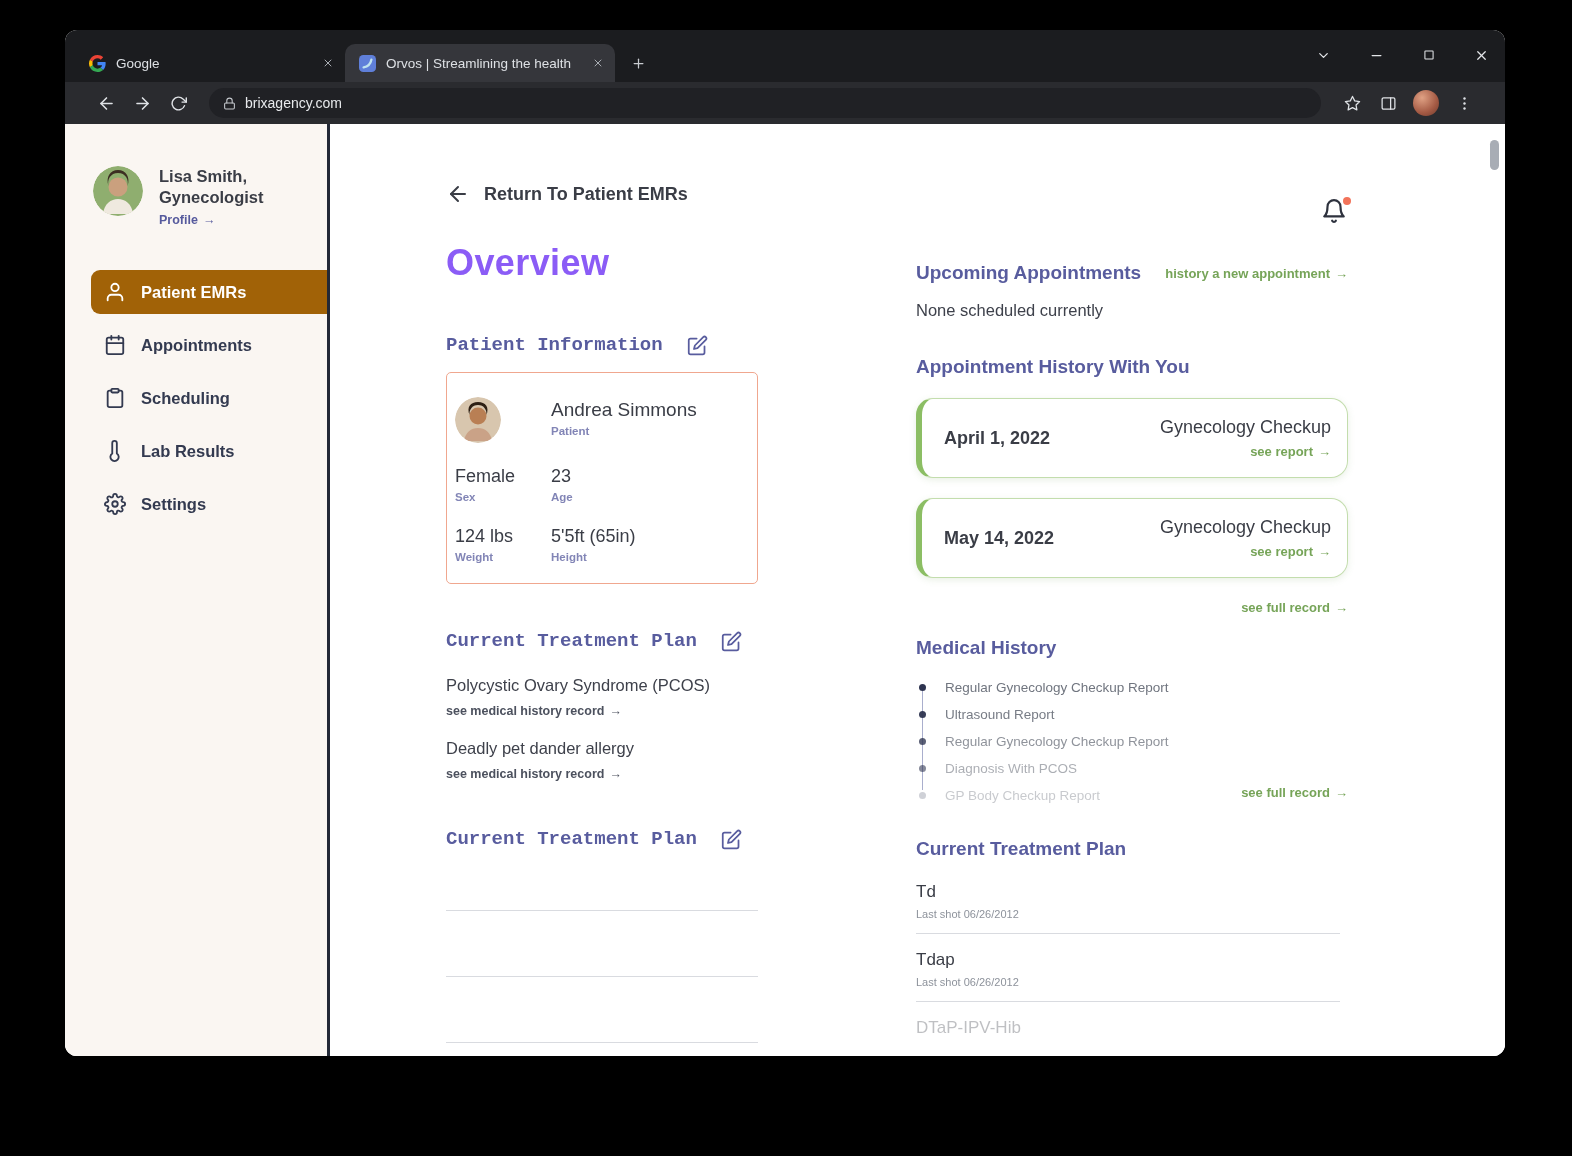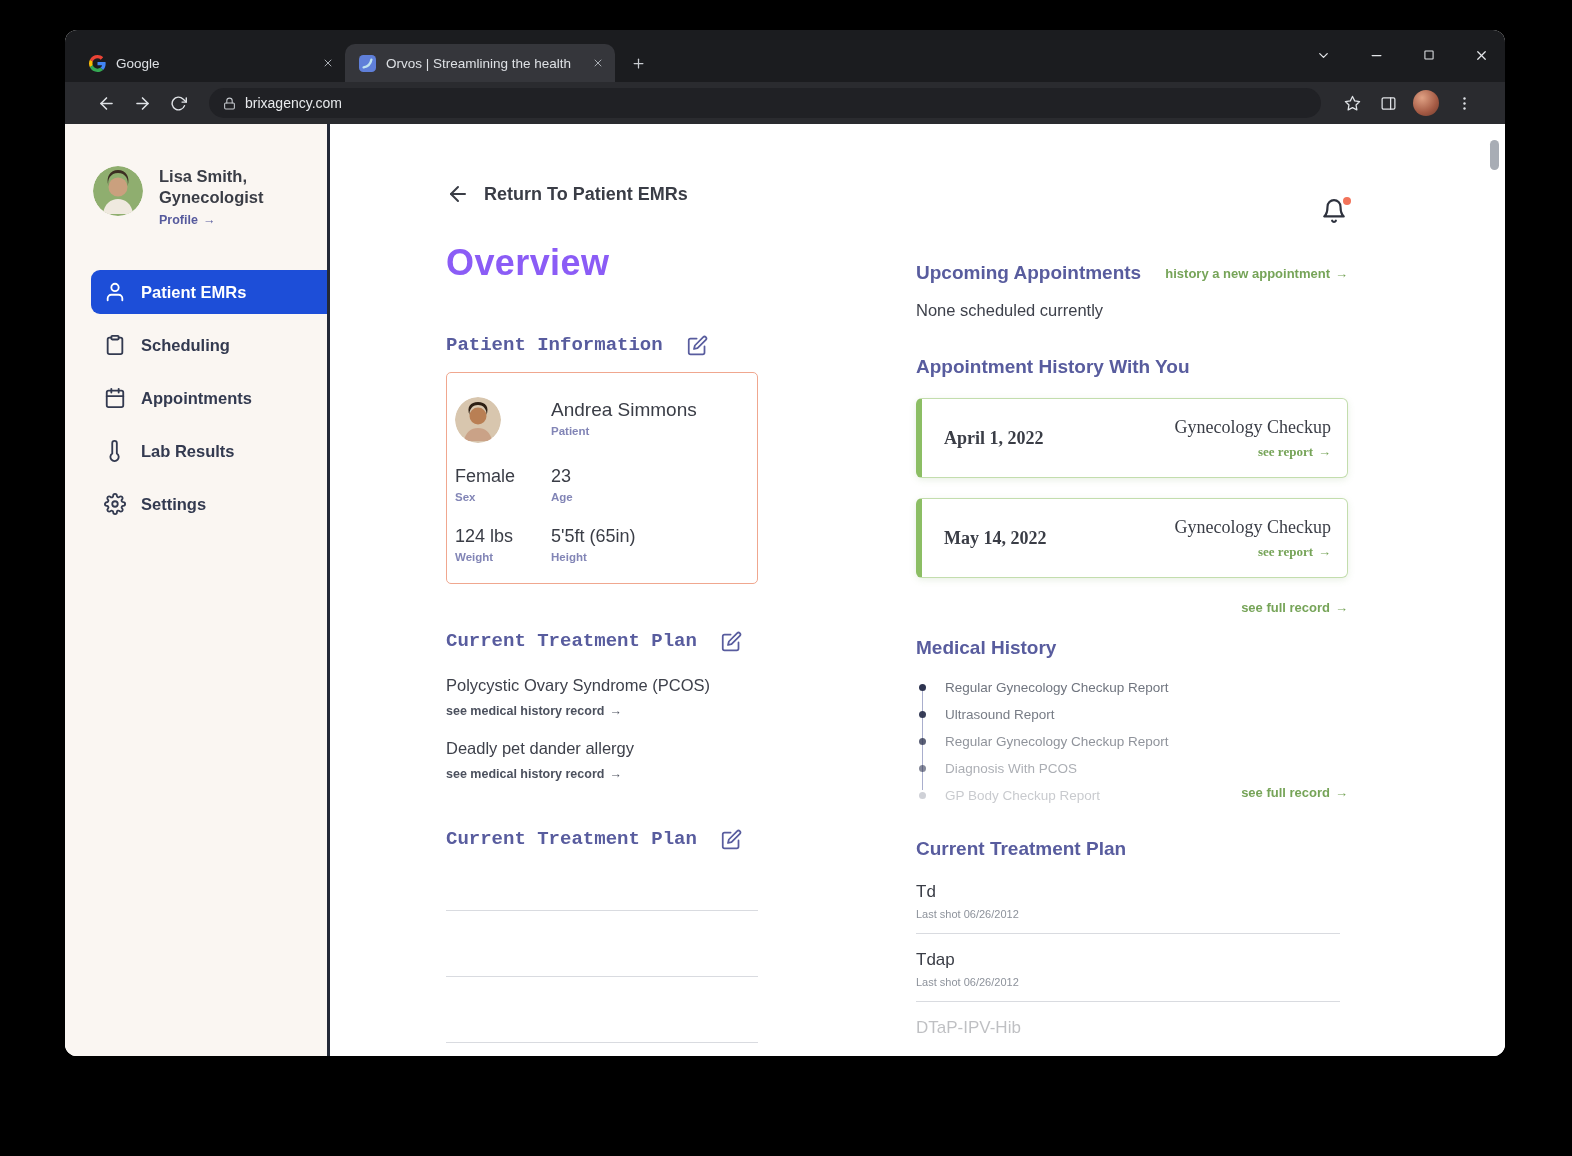--- a/index.html
+++ b/index.html
@@ -35,21 +35,21 @@
   
   .sidebar { width:265px; flex:0 0 auto; background:#faf6f2; border-right:3px solid #232937; padding-top:42px; }
   .profile { display:flex; gap:16px; padding-left:28px; align-items:flex-start; }
   .avatar { width:50px; height:50px; border-radius:50%; overflow:hidden; flex:0 0 auto; }
   .avatar svg { width:100%; height:100%; display:block; }
   .pname { font-size:16.5px; font-weight:700; color:#3a3d46; line-height:1.25; }
   .plink { display:inline-flex; align-items:center; gap:5px; margin-top:6px; font-size:12.5px; color:#565a9d; font-weight:600; }
   .nav { margin-top:42px; }
   .nav-item { height:44px; margin:0 0 9px 26px; display:flex; align-items:center; gap:15px; padding-left:13px; border-radius:9px 0 0 9px; font-size:16.5px; font-weight:700; color:#333a50; }
   .nav-item svg { width:22px; height:22px; flex:0 0 auto; }
-  .nav-item.active { background:#1d4ed8; color:#fff; }
+  .nav-item.active { background:#a16207; color:#fff; }
 
   
   .content { flex:1; position:relative; padding:58px 0 0 116px; overflow:hidden; background:#fff; }
   .back-row { display:inline-flex; align-items:center; gap:14px; font-size:18px; font-weight:700; color:#3a3d46; }
   .back-row svg { width:24px; height:24px; }
   .bell { position:absolute; top:74px; right:156px; width:28px; height:28px; color:#2e323e; }
   .bell-dot { position:absolute; top:-1px; right:-2px; width:8px; height:8px; border-radius:50%; background:#f2735a; }
   .page-title { margin-top:32px; font-size:36px; font-weight:800; color:#8b5cf6; letter-spacing:.4px; }
 
   .left-col { width:312px; margin-top:50px; }
@@ -72,22 +72,22 @@
   .el1 { margin-top:60px; } .el2 { margin-top:65px; } .el3 { margin-top:65px; }
 
   
   .right-col { position:absolute; left:586px; top:138px; width:432px; }
   .rrow { display:flex; justify-content:space-between; align-items:center; }
   .rhead { font-size:19px; font-weight:700; color:#585c9e; }
   .green-link { display:inline-flex; align-items:center; gap:5px; font-size:13px; color:#76a458; font-weight:600; }
   .none-text { margin-top:17px; font-size:16.5px; color:#3e414b; }
   .mt36 { margin-top:36px; } .mt22 { margin-top:22px; } .mt34 { margin-top:34px; }
 
-  .appt-card { margin-top:20px; height:80px; border:1.5px solid #c3ddad; border-left:6px solid #8cbe64; border-radius:6px; background:#fff;
-               box-shadow:0 2px 7px rgba(120,160,95,.16); display:flex; align-items:center; justify-content:space-between; padding:0 16px 0 22px;font-family:Liberation Serif, serif; }
+  .appt-card { margin-top:20px; height:80px; border:1.5px solid #c3ddad; border-left:6px solid #8cbe64; border-radius:17px; background:#fff;
+               box-shadow:0 2px 7px rgba(120,160,95,.16); display:flex; align-items:center; justify-content:space-between; padding:0 16px 0 22px; }
   .appt-date { font-size:18px; font-weight:600; color:#3a3d46; }
   .appt-right { text-align:right; }
   .appt-type { font-size:18px; color:#3a3d46; font-weight:500; }
   .appt-report { margin-top:6px; }
   .row-end { display:flex; justify-content:flex-end; }
 
   .timeline { margin-top:20px; margin-left:3px; padding-left:26px; position:relative; }
   .timeline::before { content:""; position:absolute; left:2.5px; top:6px; bottom:14px; width:1.5px; background:#a9aecd; }
   .tl-item { position:relative; margin-bottom:10px; font-size:13.5px; line-height:17px; color:#70757f; }
   .tl-item::before { content:""; position:absolute; left:-26.5px; top:4.5px; width:7px; height:7px; border-radius:50%; background:#2e3450; }
@@ -254,33 +254,33 @@
         <nav class="nav" data-interactable="false">
           <div class="nav-item active" data-interactable="true">
             <svg class="stroke" viewBox="0 0 24 24" data-interactable="false">
                 <path d="M20 21v-2a4 4 0 0 0-4-4H8a4 4 0 0 0-4 4v2"></path>
                 <circle cx="12" cy="7" r="4"></circle>
               </svg>
             <span data-interactable="false">Patient EMRs</span>
           </div>
           <div class="nav-item" data-interactable="true">
             <svg class="stroke" viewBox="0 0 24 24" data-interactable="false">
-                <path d="M16 4h2a2 2 0 0 1 2 2v14a2 2 0 0 1-2 2H6a2 2 0 0 1-2-2V6a2 2 0 0 1 2-2h2"></path>
-                <rect x="8" y="2" width="8" height="4" rx="1"></rect>
-              </svg>
-            <span data-interactable="false">Scheduling</span>
-          </div>
-          <div class="nav-item" data-interactable="true">
-            <svg class="stroke" viewBox="0 0 24 24" data-interactable="false">
                 <rect x="3" y="4" width="18" height="18" rx="2"></rect>
                 <line x1="16" y1="2" x2="16" y2="6"></line>
                 <line x1="8" y1="2" x2="8" y2="6"></line>
                 <line x1="3" y1="10" x2="21" y2="10"></line>
               </svg>
             <span data-interactable="false">Appointments</span>
+          </div>
+          <div class="nav-item" data-interactable="true">
+            <svg class="stroke" viewBox="0 0 24 24" data-interactable="false">
+                <path d="M16 4h2a2 2 0 0 1 2 2v14a2 2 0 0 1-2 2H6a2 2 0 0 1-2-2V6a2 2 0 0 1 2-2h2"></path>
+                <rect x="8" y="2" width="8" height="4" rx="1"></rect>
+              </svg>
+            <span data-interactable="false">Scheduling</span>
           </div>
           <div class="nav-item" data-interactable="true">
             <svg class="stroke" viewBox="0 0 24 24" data-interactable="false">
                 <path d="M14 14.76V3.5a2.5 2.5 0 0 0-5 0v11.26a4.5 4.5 0 1 0 5 0z"></path>
               </svg>
             <span data-interactable="false">Lab Results</span>
           </div>
           <div class="nav-item" data-interactable="true">
             <svg class="stroke" viewBox="0 0 24 24" data-interactable="false">
                 <circle cx="12" cy="12" r="3"></circle>

